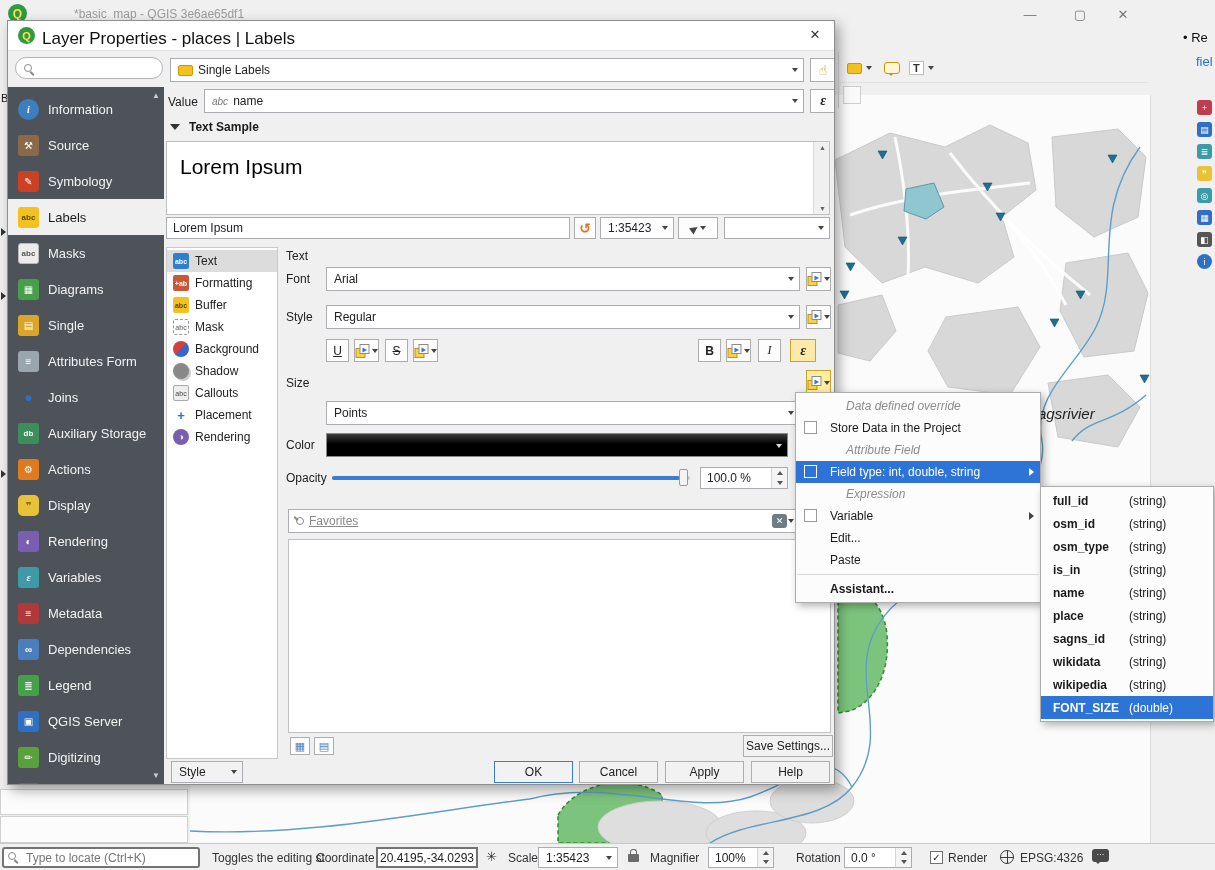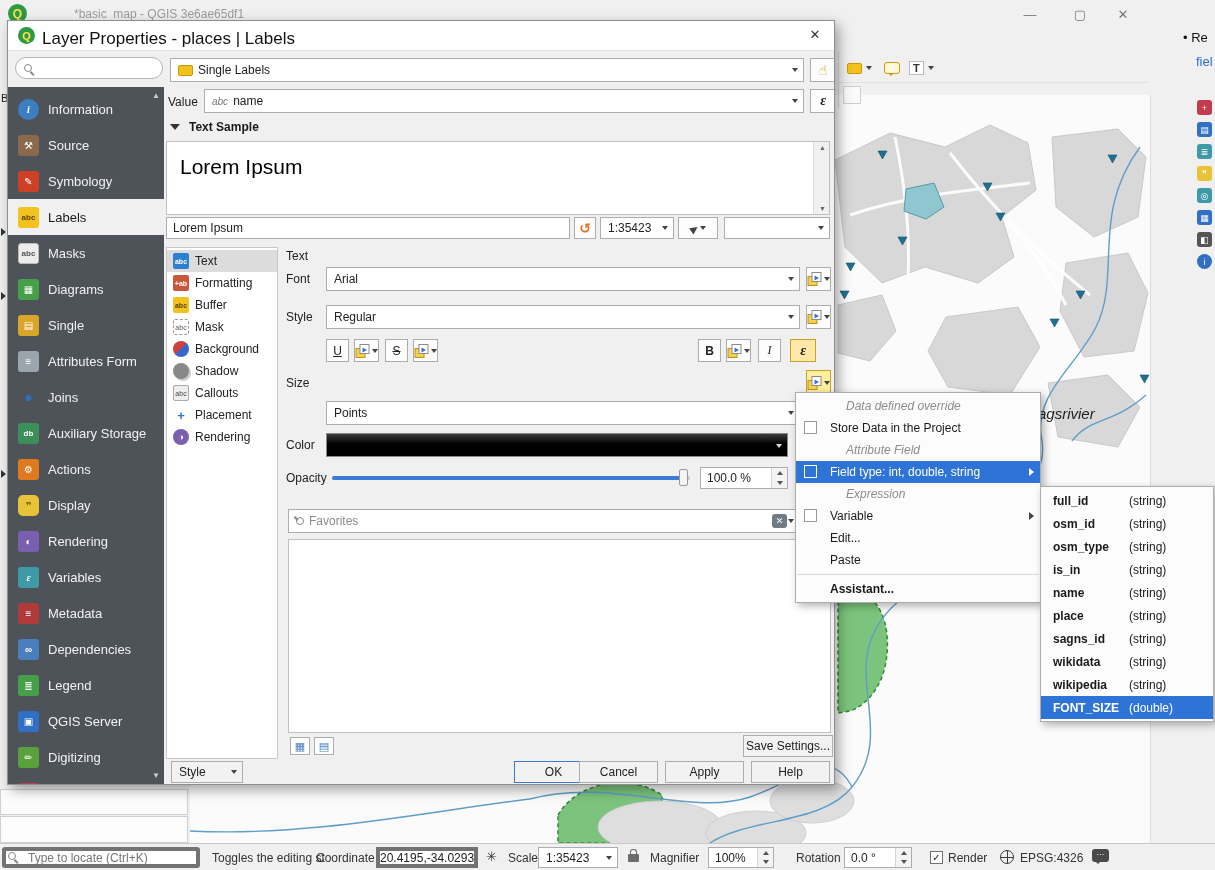--- a/index.html
+++ b/index.html
@@ -33,21 +33,21 @@
   .maplabel { position:absolute; left:848px; top:310px; font-style:italic; font-size:15px; color:#222; }
   .dockr { position:absolute; left:1150px; top:95px; width:65px; height:748px; background:#f0f0f0; border-left:1px solid #dcdcdc; z-index:1; }
 
   
   .blp { position:absolute; background:#fcfcfc; border:1px solid #d0d0d0; z-index:5; }
   .larr { position:absolute; left:1px; width:0; height:0; border-top:4px solid transparent; border-bottom:4px solid transparent; border-left:5px solid #333; z-index:2; }
 
   
   .statusbar { position:absolute; left:0; top:843px; width:1215px; height:27px; background:#f0f0f0; border-top:1px solid #c9c9c9; z-index:30; }
   .statusbar .slbl { position:absolute; font-size:12px; color:#333; }
-  .sinput { position:absolute; background:#fff; border:4px solid #737373; font-size:12px; font-family:inherit; color:#222; }
+  .sinput { position:absolute; background:#fff; border:2px solid #737373; font-size:12px; font-family:inherit; color:#222; }
   .mag { position:absolute; width:8px; height:8px; border:1.5px solid #8a8a8a; border-radius:50%; }
   .mag::after { content:""; position:absolute; left:6px; top:6px; width:5px; height:1.5px; background:#8a8a8a; transform:rotate(45deg); transform-origin:0 0; }
   .lock { position:absolute; width:11px; height:8px; background:#6b6b6b; border-radius:1px; }
   .lock::before { content:""; position:absolute; left:2px; top:-5px; width:5px; height:5px; border:1.5px solid #6b6b6b; border-bottom:none; border-radius:3px 3px 0 0; }
   .globe { position:absolute; width:14px; height:14px; border:1.5px solid #3a3a3a; border-radius:50%; }
   .globe::before { content:""; position:absolute; left:0; right:0; top:50%; height:1px; background:#3a3a3a; }
   .globe::after { content:""; position:absolute; left:50%; top:0; bottom:0; width:1px; background:#3a3a3a; }
   .logb { position:absolute; width:17px; height:13px; background:#4a4a4a; border-radius:3px; color:#fff; font-size:8px; text-align:center; line-height:11px; }
   .logb::after { content:""; position:absolute; left:3px; bottom:-5px; border:3px solid transparent; border-top-color:#4a4a4a; }
   .cbx { position:absolute; width:13px; height:13px; background:#fff; border:1px solid #707070; display:flex; align-items:center; justify-content:center; font-size:10px; color:#222; }
@@ -56,21 +56,21 @@
   .combo { position:absolute; height:24px; background:#fff; border:1px solid #abadb3; display:flex; align-items:center; gap:5px; padding:0 18px 0 7px; font-size:12px; color:#222; }
   .combo .carr { position:absolute; right:5px; top:50%; margin-top:-2px; }
   .spin { position:absolute; background:#fff; border:1px solid #abadb3; display:flex; align-items:center; padding:0 20px 0 6px; font-size:12px; color:#222; }
   .sarr { position:absolute; right:0; top:0; bottom:0; width:16px; border-left:1px solid #d4d4d4; background:#f4f4f4; display:flex; flex-direction:column; }
   .sarr > span { flex:1; display:flex; align-items:center; justify-content:center; }
   .tup { width:0; height:0; border-left:3px solid transparent; border-right:3px solid transparent; border-bottom:4px solid #555; }
   .tdn { width:0; height:0; border-left:3px solid transparent; border-right:3px solid transparent; border-top:4px solid #555; }
   .input { position:absolute; background:#fff; border:1px solid #abadb3; padding:0 6px; font-size:12px; font-family:inherit; color:#222; }
   .btn { position:absolute; background:#fdfdfd; border:1px solid #adadad; display:flex; align-items:center; justify-content:center; font-size:12px; color:#222; gap:3px; }
   .pbtn { position:absolute; background:#f2f2f2; border:1px solid #adadad; display:flex; align-items:center; justify-content:center; font-size:12px; color:#222; }
-  .pbtn.default { border-color:#3a7bd5;margin-left:20px; }
+  .pbtn.default { border-color:#3a7bd5; }
   .ddbtn { position:absolute; width:25px; height:24px; background:#fdfdfd; border:1px solid #adadad; display:flex; align-items:center; justify-content:center; gap:1px; }
   .ddbtn.active { background:#fdeea0; border-color:#c9a227; }
   .ebtn { position:absolute; background:#fdfdfd; border:1px solid #adadad; font-style:italic; font-family:"Liberation Serif",serif; font-weight:bold; display:flex; align-items:center; justify-content:center; font-size:14px; }
   .ebtn.hl { background:#ffe9a8; border-color:#c9a227; }
 
   
   .dialog { position:absolute; left:7px; top:20px; width:828px; height:765px; background:#f0f0f0; border:1px solid #8f8f8f; box-shadow:4px 5px 12px rgba(0,0,0,.35); z-index:20; overflow:hidden; }
   .dtitle { position:absolute; left:0; top:0; width:100%; height:30px; background:#fff; border-bottom:1px solid #e3e3e3; }
   .dqlogo { position:absolute; left:10px; top:6px; width:17px; height:17px; border-radius:50%; background:#2e9a44; color:#ffe24a; font-weight:bold; font-size:11px; display:flex; align-items:center; justify-content:center; }
   .dtitle-txt { position:absolute; left:34px; top:8px; font-size:17px; color:#111; }
@@ -114,21 +114,21 @@
   .vscroll .t { position:absolute; left:5px; } 
   .colorbar { position:absolute; height:24px; background:linear-gradient(#3c3c3c,#000 45%); border:1px solid #888; }
   .colorbar .carr { position:absolute; right:5px; top:10px; border-top-color:#ddd; }
   .slider { position:absolute; height:18px; }
   .slider .track { position:absolute; left:0; right:0; top:7px; height:4px; background:#c8c8c8; border-radius:2px; }
   .slider .fill { position:absolute; left:0; top:7px; height:4px; background:#3a7bd5; border-radius:2px; }
   .slider .handle { position:absolute; top:0; width:9px; height:17px; background:#f4f4f4; border:1px solid #999; border-radius:2px; }
   .bigarea { position:absolute; left:280px; top:518px; width:543px; height:194px; background:#fff; border:1px solid #c0c0c0; }
   .viewbtn { position:absolute; width:20px; height:18px; background:#fdfdfd; border:1px solid #adadad; color:#4a7fbf; font-size:11px; display:flex; align-items:center; justify-content:center; }
   .clrbtn { width:15px; height:14px; border-radius:3px; background:#6f7b85; color:#fff; font-size:9px; display:flex; align-items:center; justify-content:center; }
-  .phtext { color:#8a8a8a; }
+  .phtext { color:#8a8a8a;text-decoration:underline; }
 
   
   .menu { position:absolute; left:795px; top:392px; width:246px; background:#fcfcfc; border:1px solid #acacac; box-shadow:3px 3px 8px rgba(0,0,0,.3); padding:2px 0; z-index:40; }
   .mi { height:22px; display:flex; align-items:center; padding:0 8px 0 34px; position:relative; font-size:12px; color:#1a1a1a; }
   .mi .cb { position:absolute; left:8px; top:4px; width:13px; height:13px; border:1px solid #9a9a9a; background:#fff; }
   .mi.hdr { font-style:italic; color:#8c8c8c; padding-left:50px; }
   .mi.hl { background:#2e74d6; color:#fff; }
   .mi.hl .cb { border-color:#fff; background:transparent; }
   .mi .sub { position:absolute; right:6px; top:7px; width:0; height:0; border-top:4px solid transparent; border-bottom:4px solid transparent; border-left:5px solid #444; }
   .mi.hl .sub { border-left-color:#fff; }

